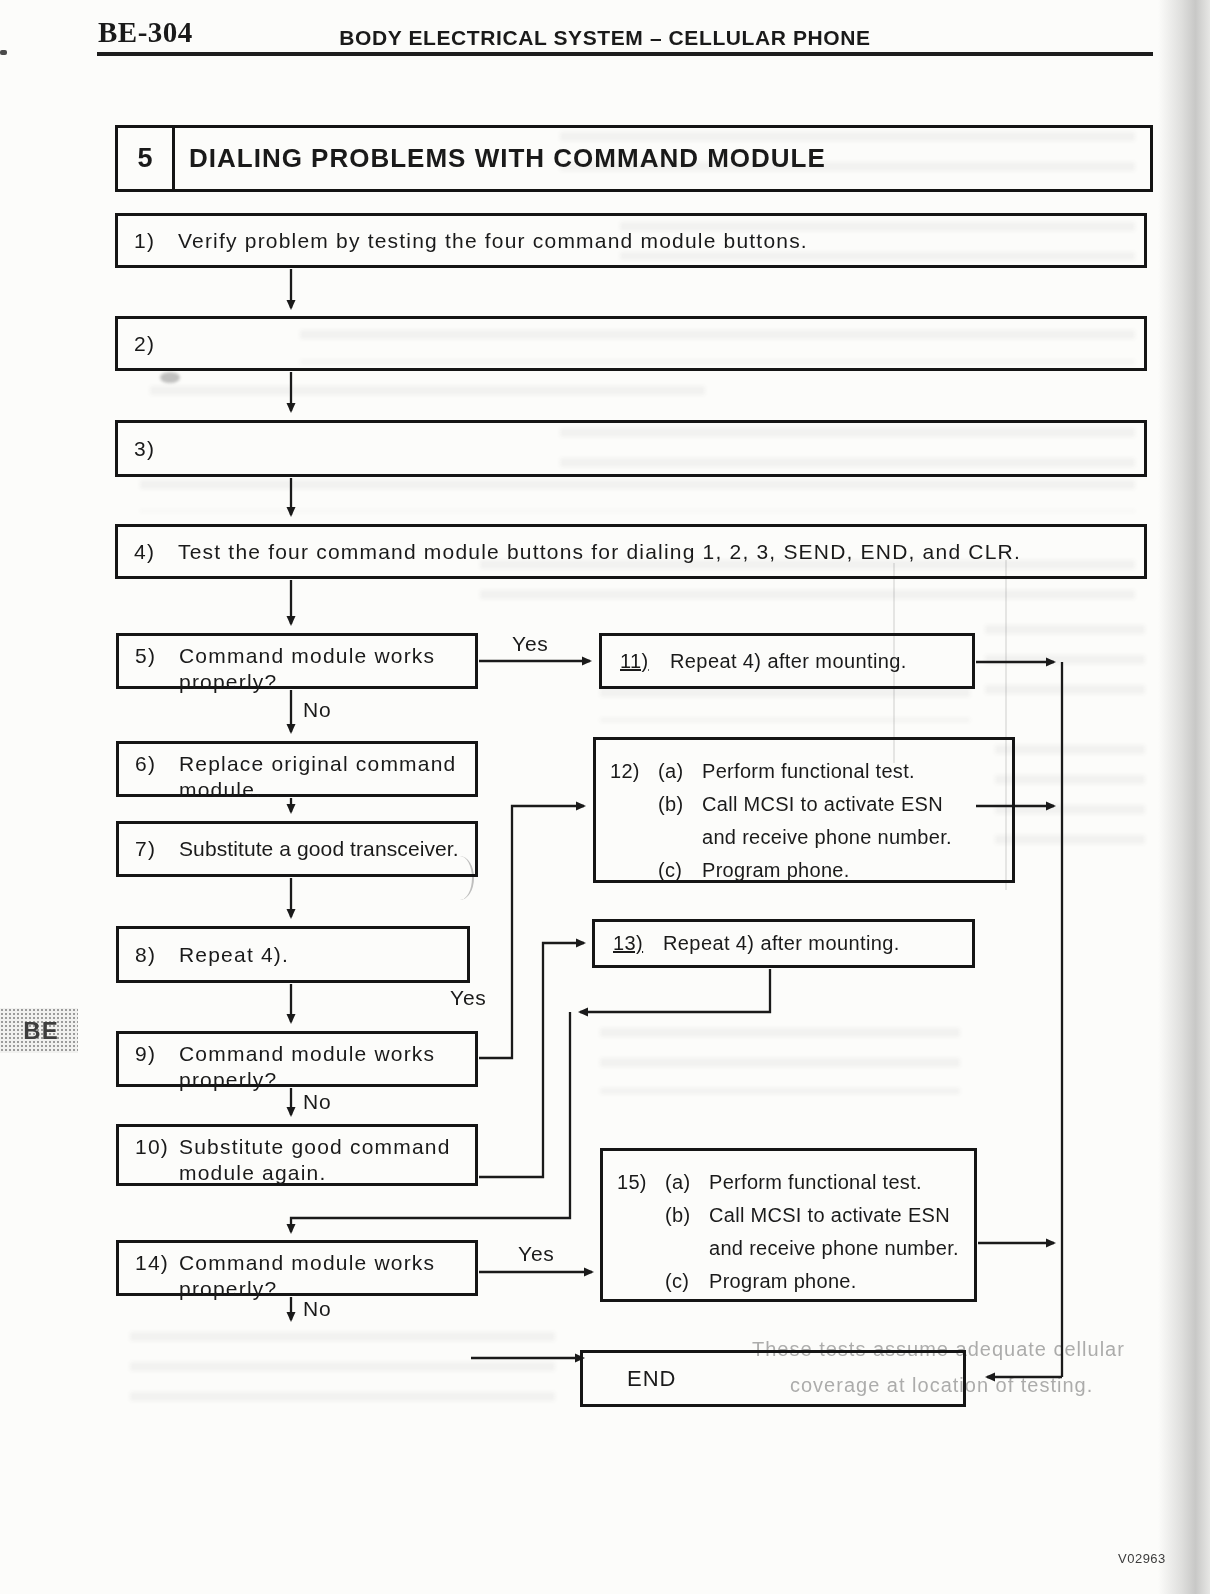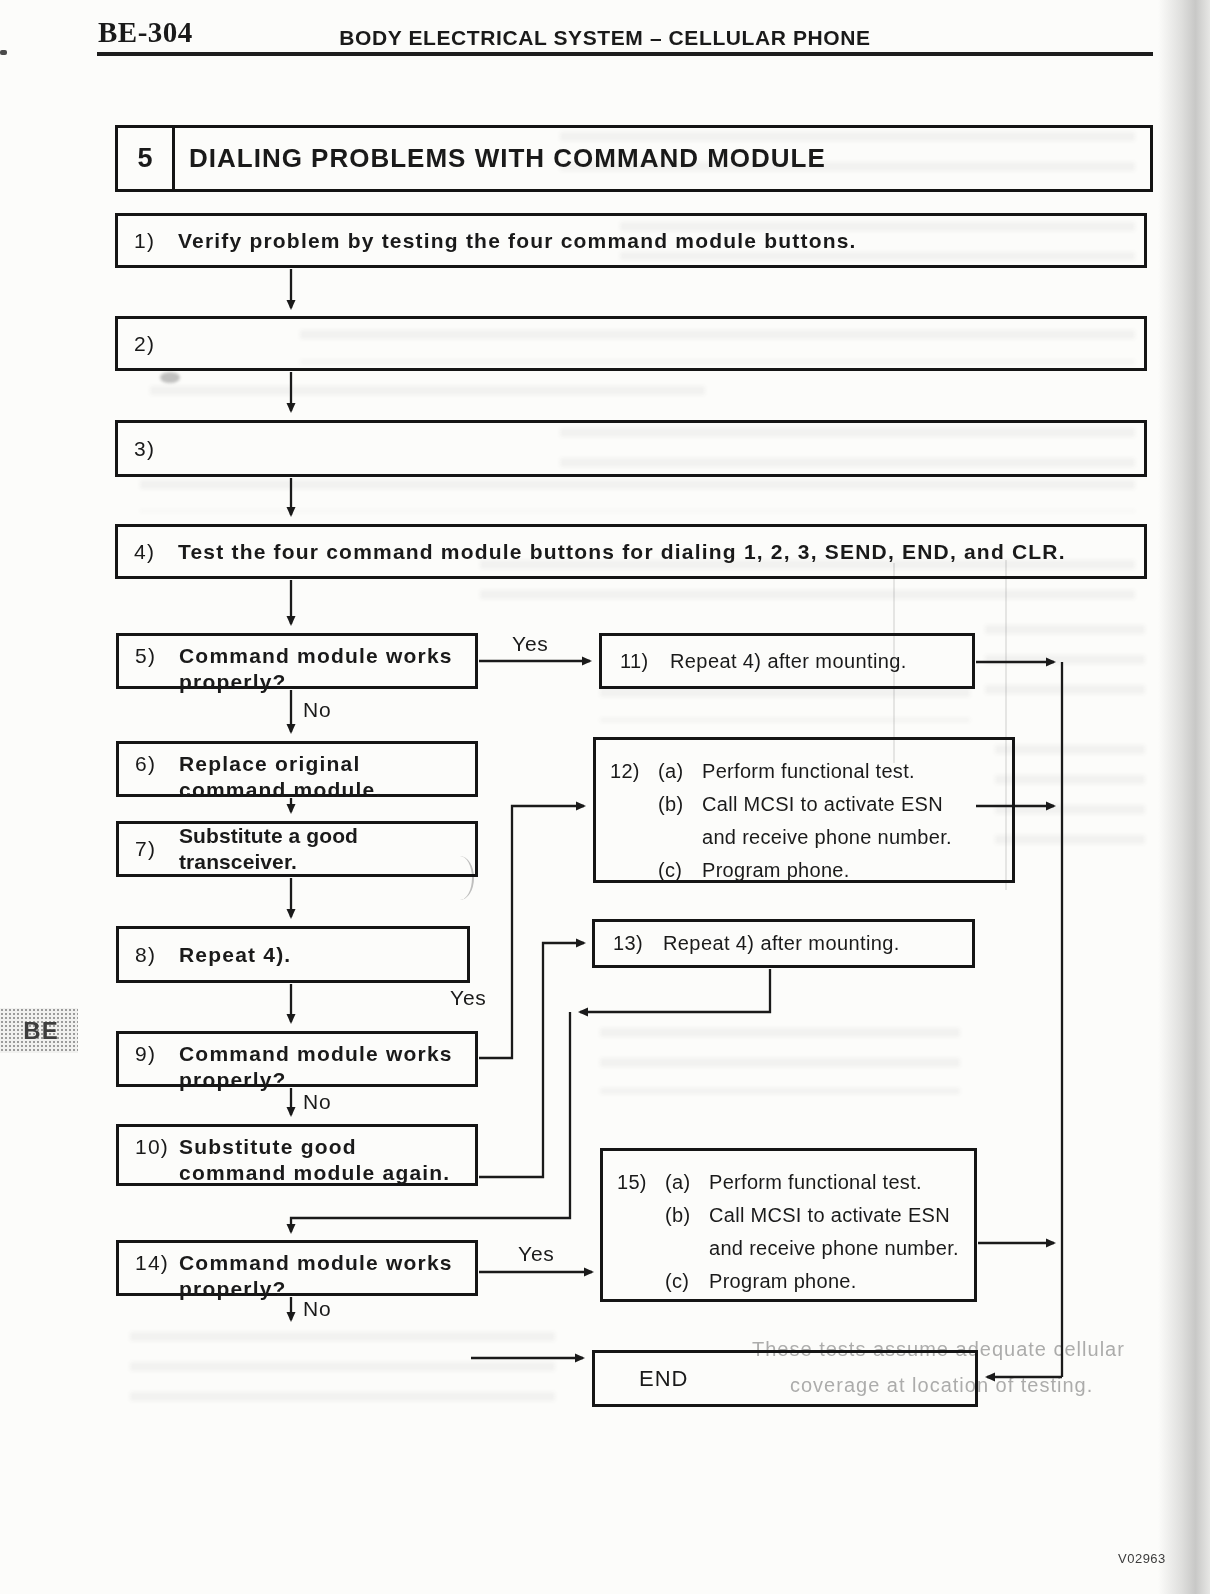--- a/index.html
+++ b/index.html
@@ -16,25 +16,25 @@
   
   .title-box{position:absolute;left:115px;top:125px;width:1032px;height:61px;border:3px solid #141414;display:flex;align-items:stretch;background:transparent;}
   .title-num{width:54px;border-right:3px solid #141414;display:flex;align-items:center;justify-content:center;font-size:27px;font-weight:bold;}
   .title-text{flex:1;display:flex;align-items:center;padding-left:14px;font-size:26px;font-weight:bold;letter-spacing:1px;}
   
   .box{position:absolute;border:3px solid #151515;background:transparent;box-sizing:border-box;}
   .wide{left:115px;width:1032px;}
   .lcol{left:116px;width:362px;}
   .step{display:flex;align-items:center;padding-left:16px;font-size:21px;letter-spacing:1.2px;line-height:26px;}
   .step .num{flex:0 0 44px;}
-  .step .txt{flex:1;padding-right:7px;font-weight:bold;}
+  .step .txt{flex:1;padding-right:7px;}
   .step.twol{align-items:flex-start;padding-top:7px;}
   .tight{letter-spacing:0.1px;}
   .rstep{display:flex;align-items:center;padding-left:18px;font-size:20px;letter-spacing:0.4px;}
-  .rstep .num{flex:0 0 50px;}
+  .rstep .num{flex:0 0 50px;text-decoration:underline;}
   .multi{padding:15px 4px 0 14px;font-size:20px;letter-spacing:0.3px;line-height:33px;}
   .mrow{display:grid;grid-template-columns:48px 44px 1fr;}
   .endbox{display:flex;align-items:center;padding-left:44px;font-size:22px;letter-spacing:1px;}
   
   .lbl{position:absolute;font-size:21px;letter-spacing:0.8px;}
   
   .wires{position:absolute;left:0;top:0;width:1210px;height:1594px;pointer-events:none;}
   
   .side-tab{position:absolute;left:0;top:1008px;width:78px;height:45px;
     background-image:radial-gradient(rgba(70,70,70,0.5) 1px, rgba(0,0,0,0) 1.3px);
@@ -226,21 +226,21 @@
         <span></span>
       <span>and receive phone number.</span>
     </div>
     <div class="mrow">
       <span></span>
       <span>(c)</span>
       <span>Program phone.</span>
     </div>
   </div>
 
-  <div class="box endbox" style="left:592px;width:386px;top:1350px;height:57px">
+  <div class="box endbox" style="left:580px;width:386px;top:1350px;height:57px">
     <span>END</span>
   </div>
 
   <div class="lbl" style="left:512px;top:632px">Yes</div>
   <div class="lbl" style="left:303px;top:698px">No</div>
   <div class="lbl" style="left:450px;top:986px">Yes</div>
   <div class="lbl" style="left:303px;top:1090px">No</div>
   <div class="lbl" style="left:518px;top:1242px">Yes</div>
   <div class="lbl" style="left:303px;top:1297px">No</div>
 

